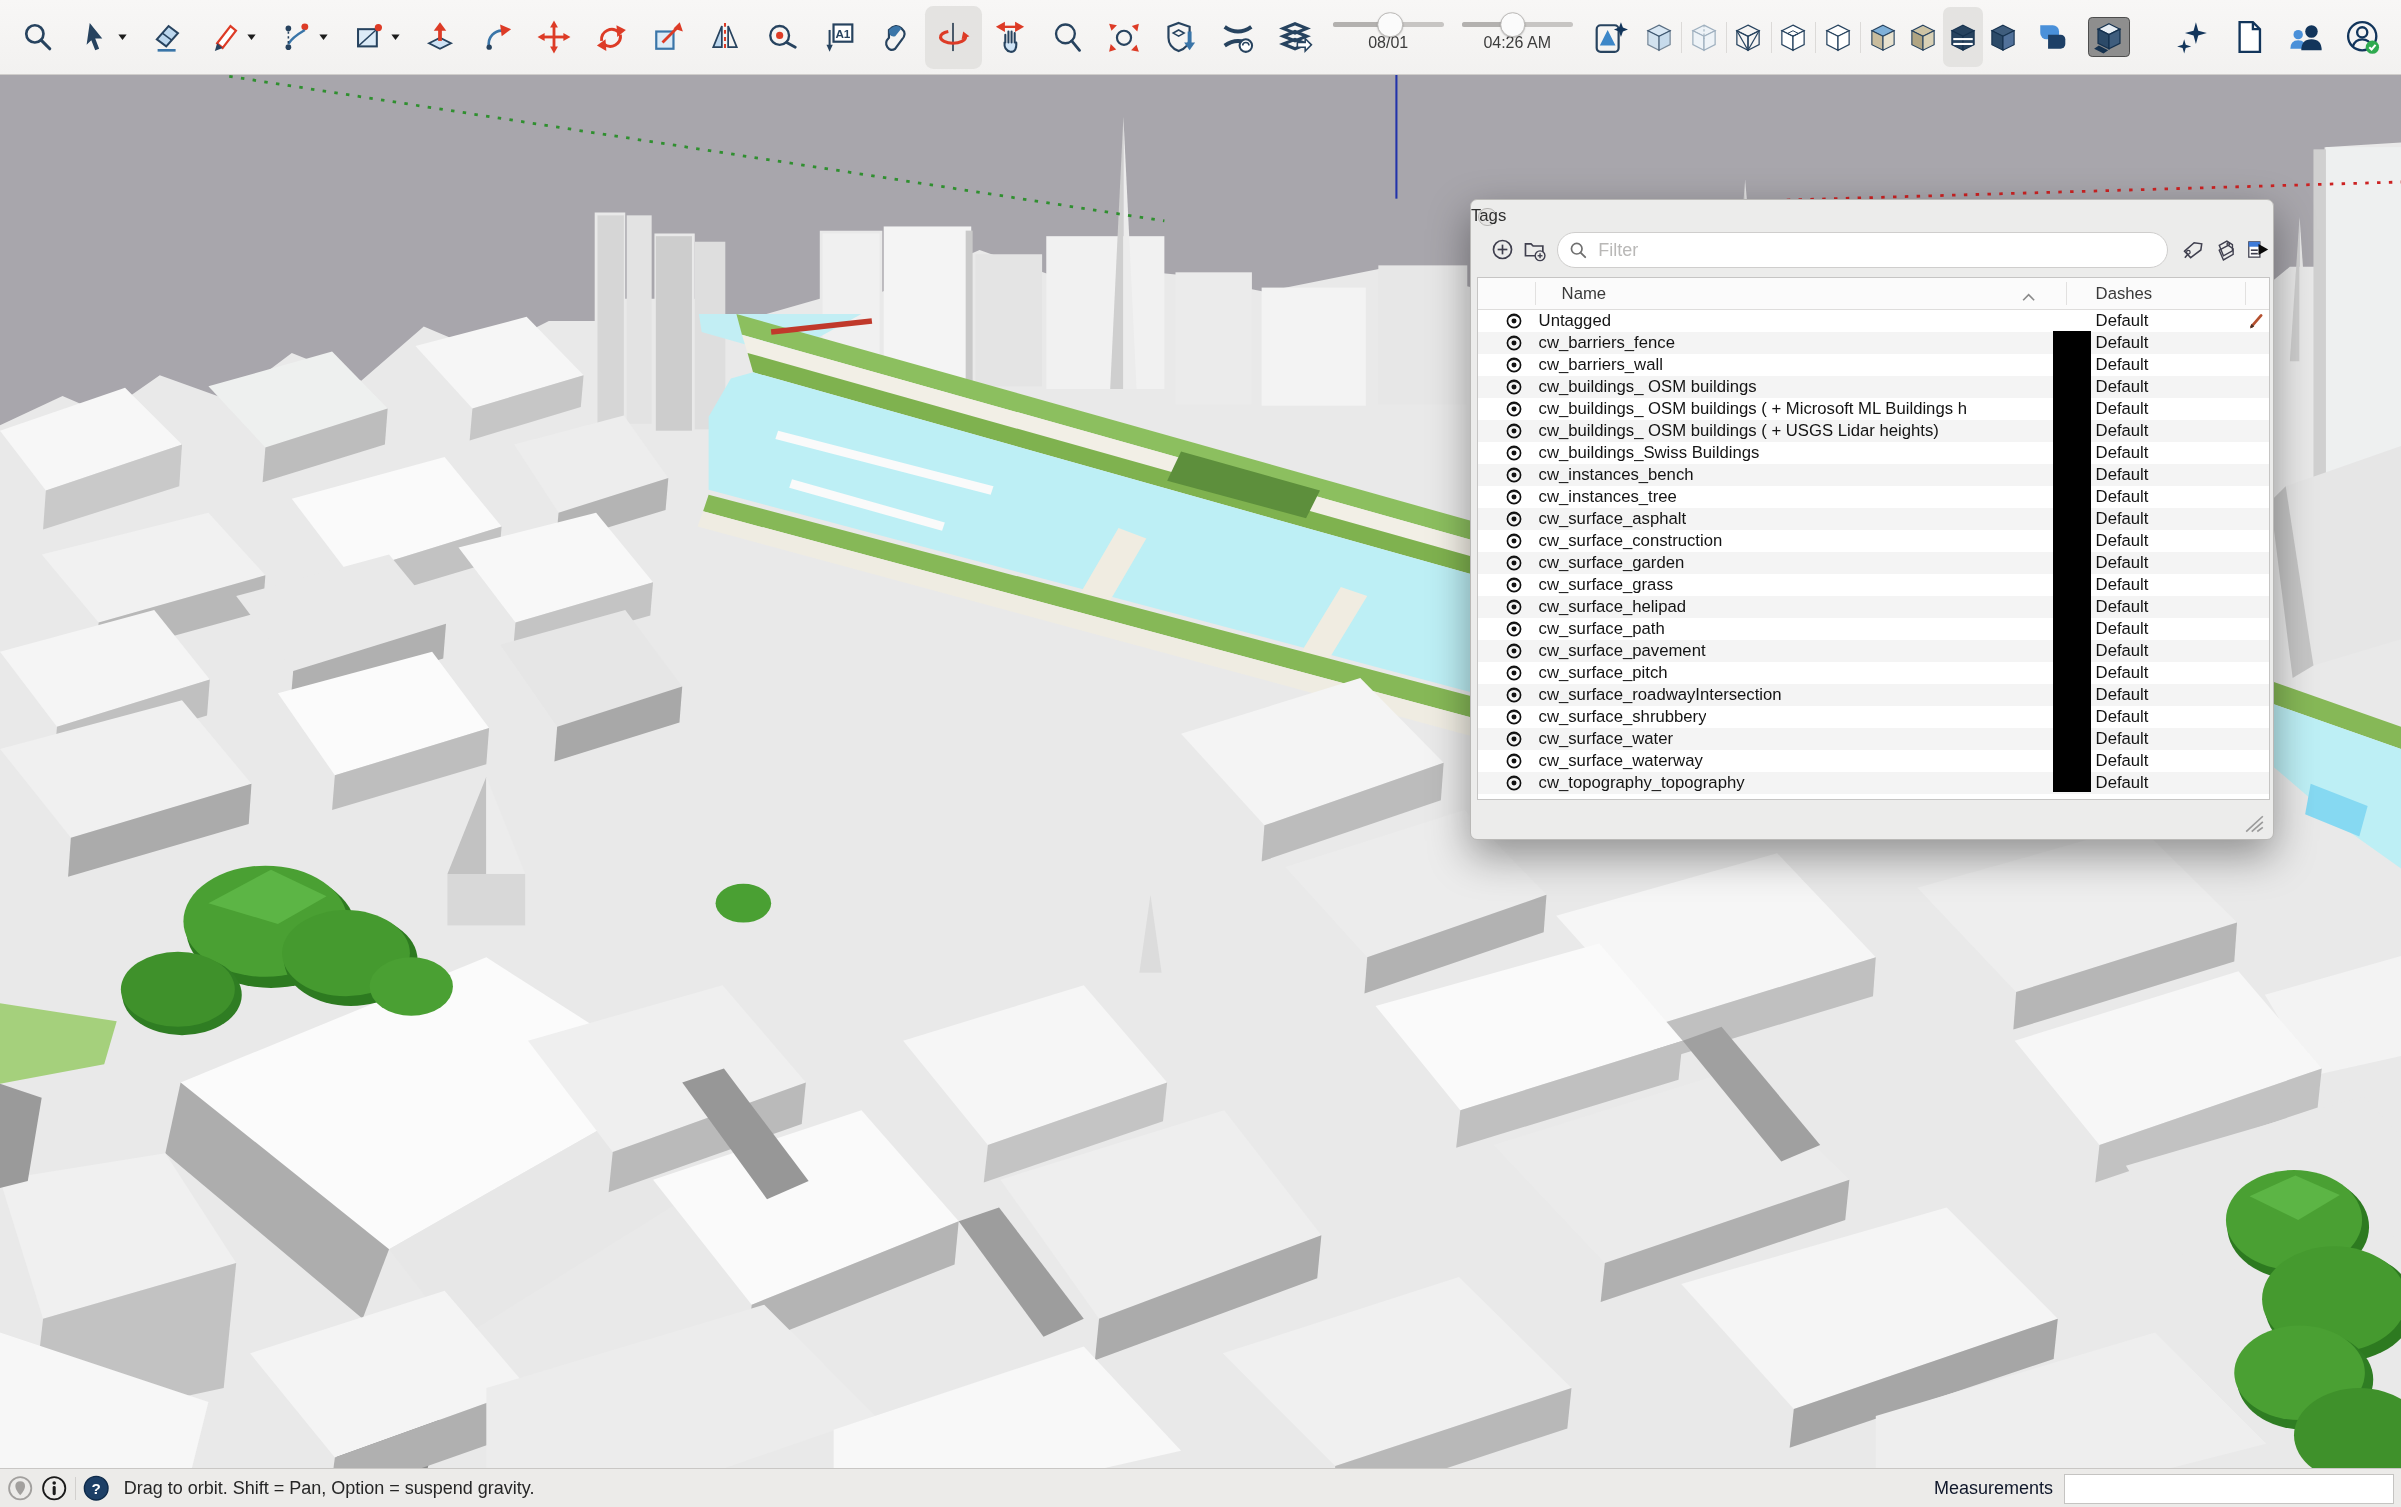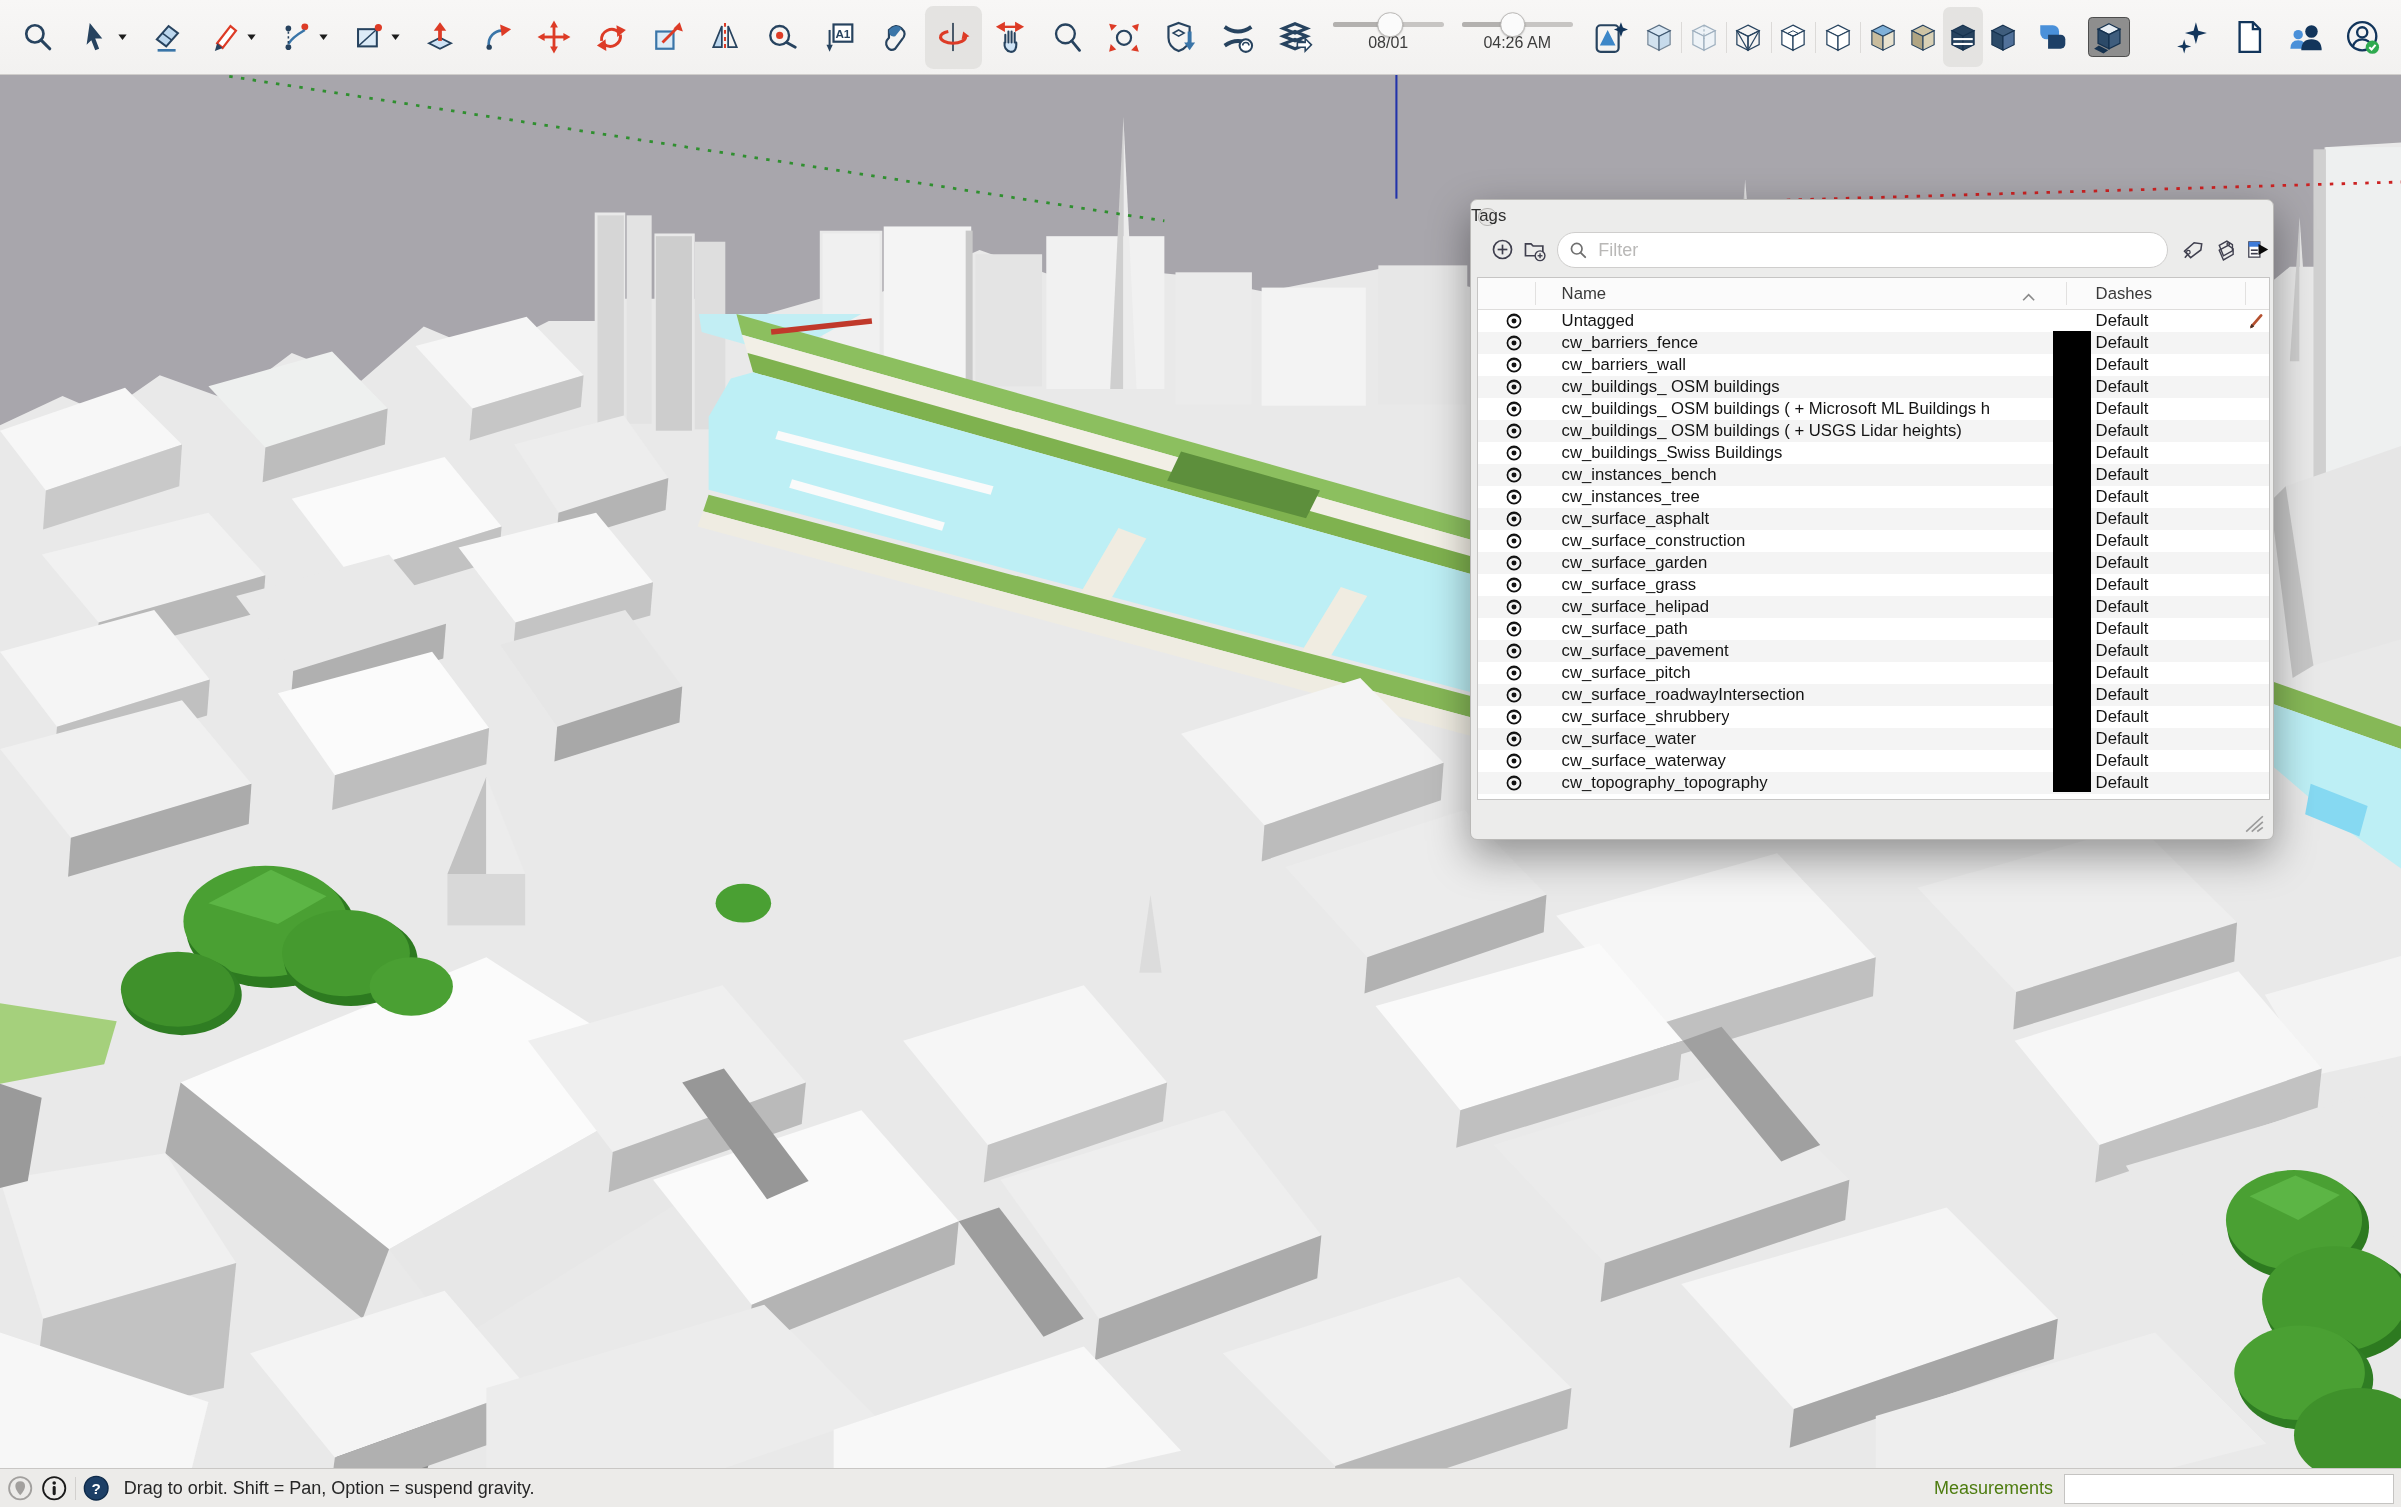--- a/index.html
+++ b/index.html
@@ -50,34 +50,34 @@
     font-size:16.7px;color:#3a3a3a;}
   .lheader .hname{position:absolute;left:84px;top:6.3px;}
   .lheader .hdash{position:absolute;left:618px;top:6.3px;}
   .lheader .hcaret{position:absolute;left:543px;top:9.7px;color:#8a8a8a;}
   .lheader .hd1{position:absolute;left:57px;top:4.2px;bottom:4.2px;width:0.7px;background:#e2e1e0;}
   .lheader .hd2{position:absolute;left:588px;top:4.2px;bottom:4.2px;width:0.7px;background:#e2e1e0;}
   .lheader .hd3{position:absolute;left:767px;top:4.2px;bottom:4.2px;width:0.7px;background:#e2e1e0;}
   .tag-row{position:relative;display:flex;align-items:center;height:22px;font-size:16.7px;color:#141414;}
   .tag-row.alt{background:#f4f4f4;}
   .tag-row .eye{width:18px;height:18px;margin-left:27px;flex:none;}
-  .tag-row .tname{margin-left:39px;white-space:nowrap;overflow:hidden;}
+  .tag-row .tname{margin-left:16px;white-space:nowrap;overflow:hidden;}
   .tag-row .tdash{position:absolute;left:618px;}
   .tag-row .pencil{position:absolute;left:770px;width:18px;height:18px;}
   .colorbar{position:absolute;left:575px;top:53px;width:38px;height:461px;background:#000;z-index:5;}
   .grip{position:absolute;right:7px;bottom:5.6px;width:23.6px;height:21px;}
   
   .statusbar{position:absolute;bottom:0;left:0;width:2401px;height:40px;background:#ecebe9;
     border-top:0.7px solid #c9c7c5;display:flex;align-items:center;padding:0 7px;box-sizing:border-box;z-index:30;
     font-size:18px;color:#262626;}
   .sb-icon{width:26.4px;height:26.4px;margin-right:7.6px;flex:none;}
   .sb-div{width:0.7px;height:23.6px;background:#d2d0ce;margin:0 7px 0 0;}
   .sb-text{margin-left:7px;}
   .measure{margin-left:auto;display:flex;align-items:center;gap:11px;}
-  .measure .mlabel{color:#4d7c0f;}
+  .measure .mlabel{color:#0f172a;}
   .measure input{width:314px;height:28px;border:0.7px solid #c5c4c2;background:#fff;font-size:16.7px;
     padding:0 7px;font-family:"Liberation Sans",sans-serif;}
 </style>
 </head>
 <body>
 
 <div id="app">
 
   <svg class="viewport" viewBox="0 108 3456 2005" preserveAspectRatio="none">
     <g>

